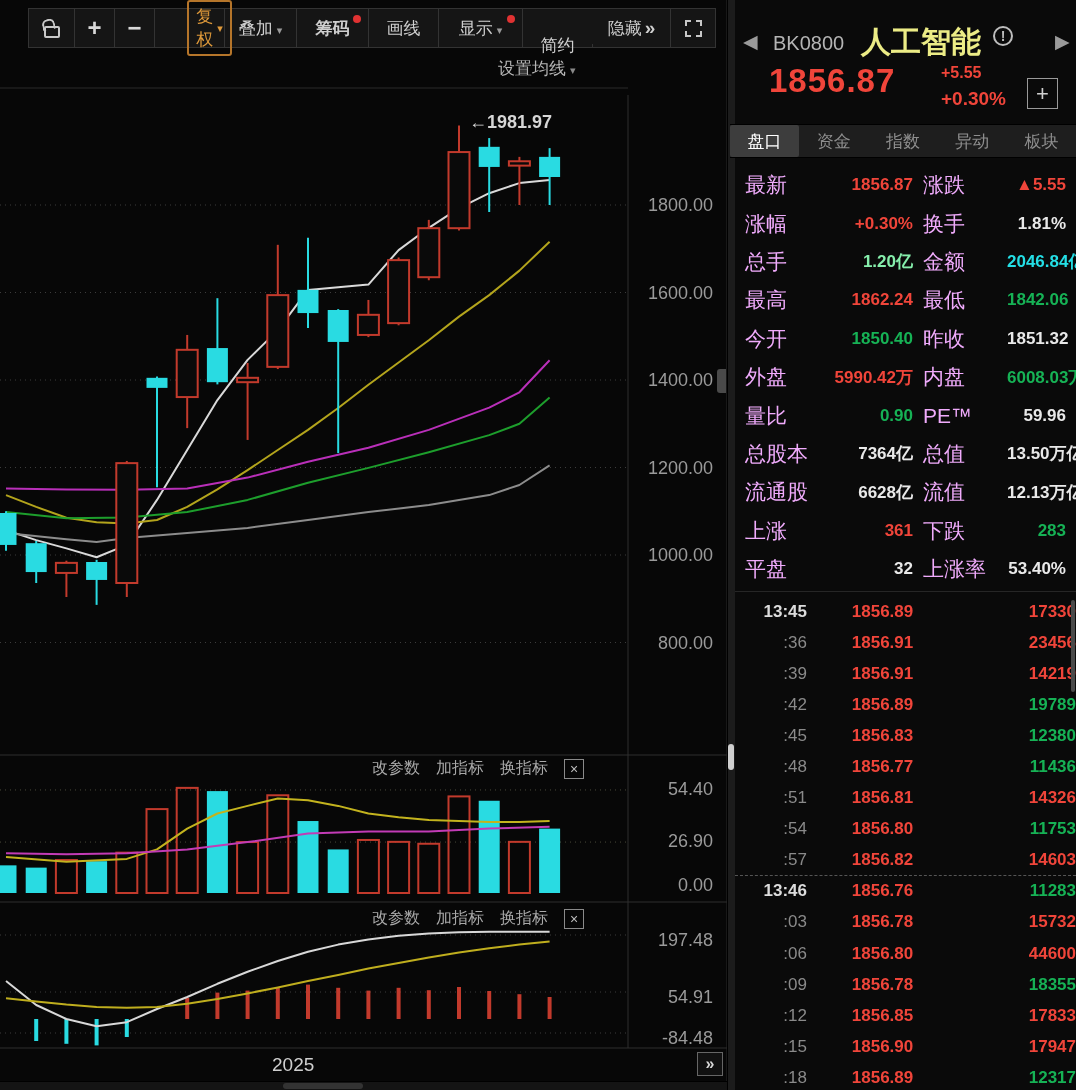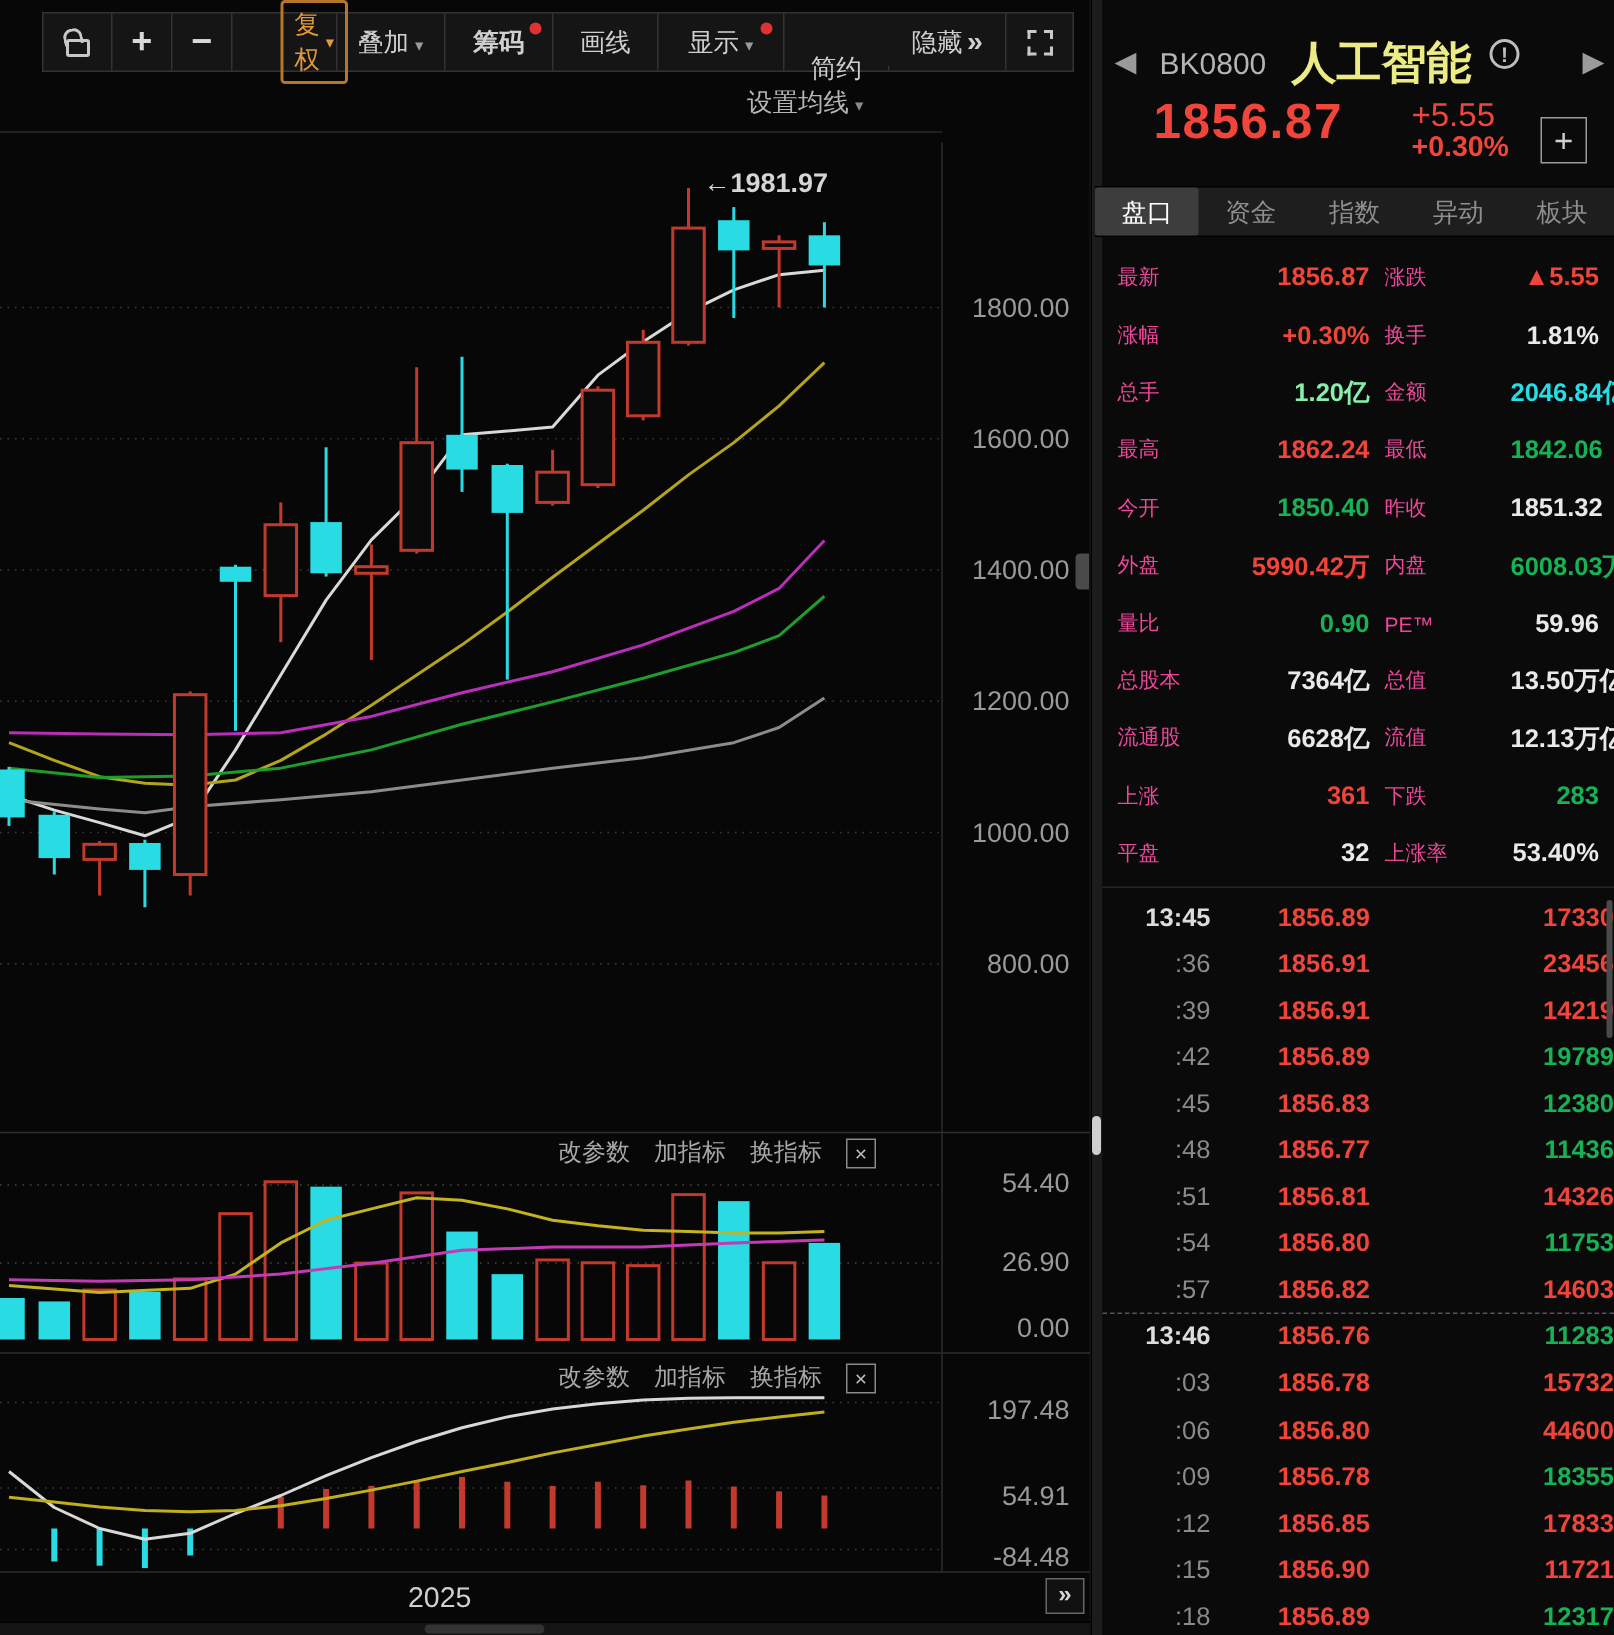--- a/index.html
+++ b/index.html
@@ -45,31 +45,31 @@
   #divider-tab{left:717px;top:369px;width:9px;height:24px;background:#4a4a4a;border-radius:3px 0 0 3px;cursor:col-resize;}
   
   #panel{left:735px;top:0;width:341px;height:1090px;background:#0a0a0a;}
   #nav-prev,#nav-next{top:30px;font-size:19px;color:#9a9a9a;cursor:pointer;}
   #nav-prev{left:8px;} #nav-next{left:320px;}
   #sec-code{left:38px;top:32px;font-size:20px;color:#b4b4b4;}
   #sec-name{left:126px;top:22px;font-size:30px;font-weight:bold;color:#ecec86;cursor:pointer;}
   #info-icon{left:258px;top:26px;width:20px;height:20px;border:2px solid #bdbdbd;border-radius:50%;
              color:#bdbdbd;font-size:14px;font-weight:bold;display:flex;align-items:center;justify-content:center;}
   #last-price{left:34px;top:62px;font-size:33px;font-weight:bold;color:#f0453a;letter-spacing:1px;}
-  #chg{left:206px;top:64px;font-size:22px;font-weight:normal;color:#f0453a;}
+  #chg{left:206px;top:64px;font-size:16px;font-weight:bold;color:#f0453a;}
   #chg-pct{left:206px;top:88px;font-size:19px;font-weight:bold;color:#f0453a;}
   #add-btn{left:292px;top:78px;width:31px;height:31px;border:1px solid #9a9a9a;color:#cfcfcf;font-size:22px;
            display:flex;align-items:center;justify-content:center;cursor:pointer;}
   #tabs{left:-5px;top:124px;width:346px;height:34px;background:#1e1e1e;border-top:1px solid #000;
         border-bottom:1px solid #000;display:flex;}
   .tab{flex:1;display:flex;align-items:center;justify-content:center;color:#8e8e8e;font-size:17px;cursor:pointer;}
   .tab.active{background:#3d3d3d;color:#fff;border-radius:2px;}
   #stats{left:0;top:166px;width:341px;}
   .srow{display:grid;grid-template-columns:86px 92px 84px 1fr;align-items:center;height:38.4px;padding:0 10px 0 10px;}
-  .slabel{color:#ec4899;font-size:14px;}
+  .slabel{color:#f0abfc;font-size:21px;}
   .sval{font-size:17px;font-weight:bold;text-align:right;padding-right:10px;white-space:nowrap;}
   .sval.v2{padding-right:0;}
   #stats-divider{left:0;top:591px;width:341px;height:1px;background:#262626;}
   #ticks{left:0;top:596px;width:341px;}
   .trow{display:grid;grid-template-columns:72px 1fr 118px;align-items:center;height:31.1px;}
   .ttime{text-align:right;font-size:17px;color:#8a8a8a;}
   .ttime.hour{color:#dcdcdc;font-weight:bold;}
   .tprice{text-align:center;font-size:17px;font-weight:bold;}
   .tvol{text-align:right;font-size:17px;font-weight:bold;}
   .trow.sep{border-bottom:1px dashed #555;}
@@ -425,21 +425,21 @@
           <span class="tvol" style="color:#16b255">18355</span>
         </div>
         <div class="trow">
           <span class="ttime">:12</span>
           <span class="tprice" style="color:#f0453a">1856.85</span>
           <span class="tvol" style="color:#f0453a">17833</span>
         </div>
         <div class="trow">
           <span class="ttime">:15</span>
           <span class="tprice" style="color:#f0453a">1856.90</span>
-          <span class="tvol" style="color:#f0453a">11721</span>
+          <span class="tvol" style="color:#f0453a">17947</span>
         </div>
         <div class="trow">
           <span class="ttime">:18</span>
           <span class="tprice" style="color:#f0453a">1856.89</span>
           <span class="tvol" style="color:#16b255">12317</span>
         </div>
       </div>
     <div id="panel-scroll-thumb" class="abs"></div>
   </div>
 </div>

